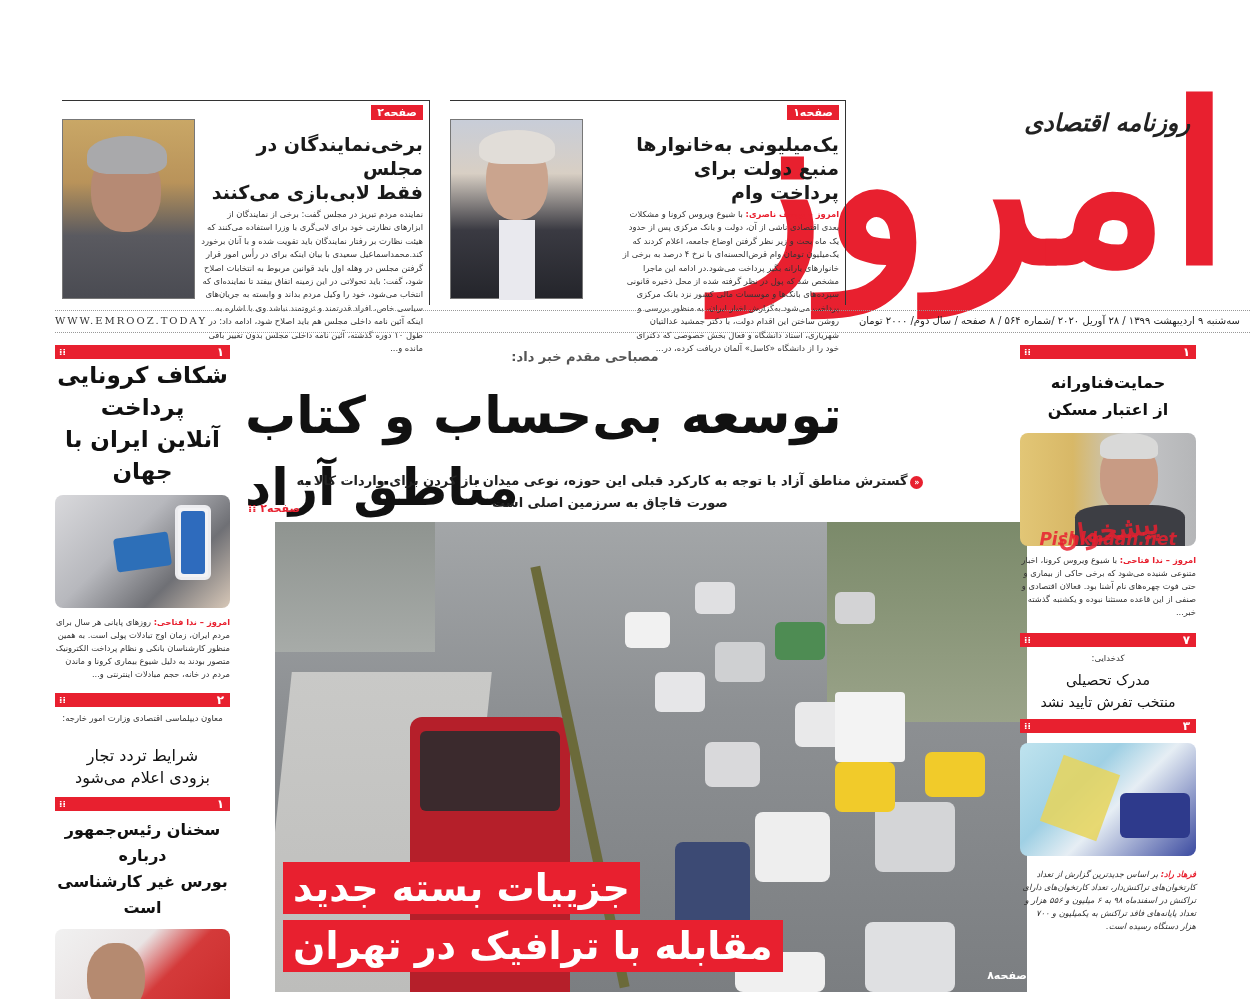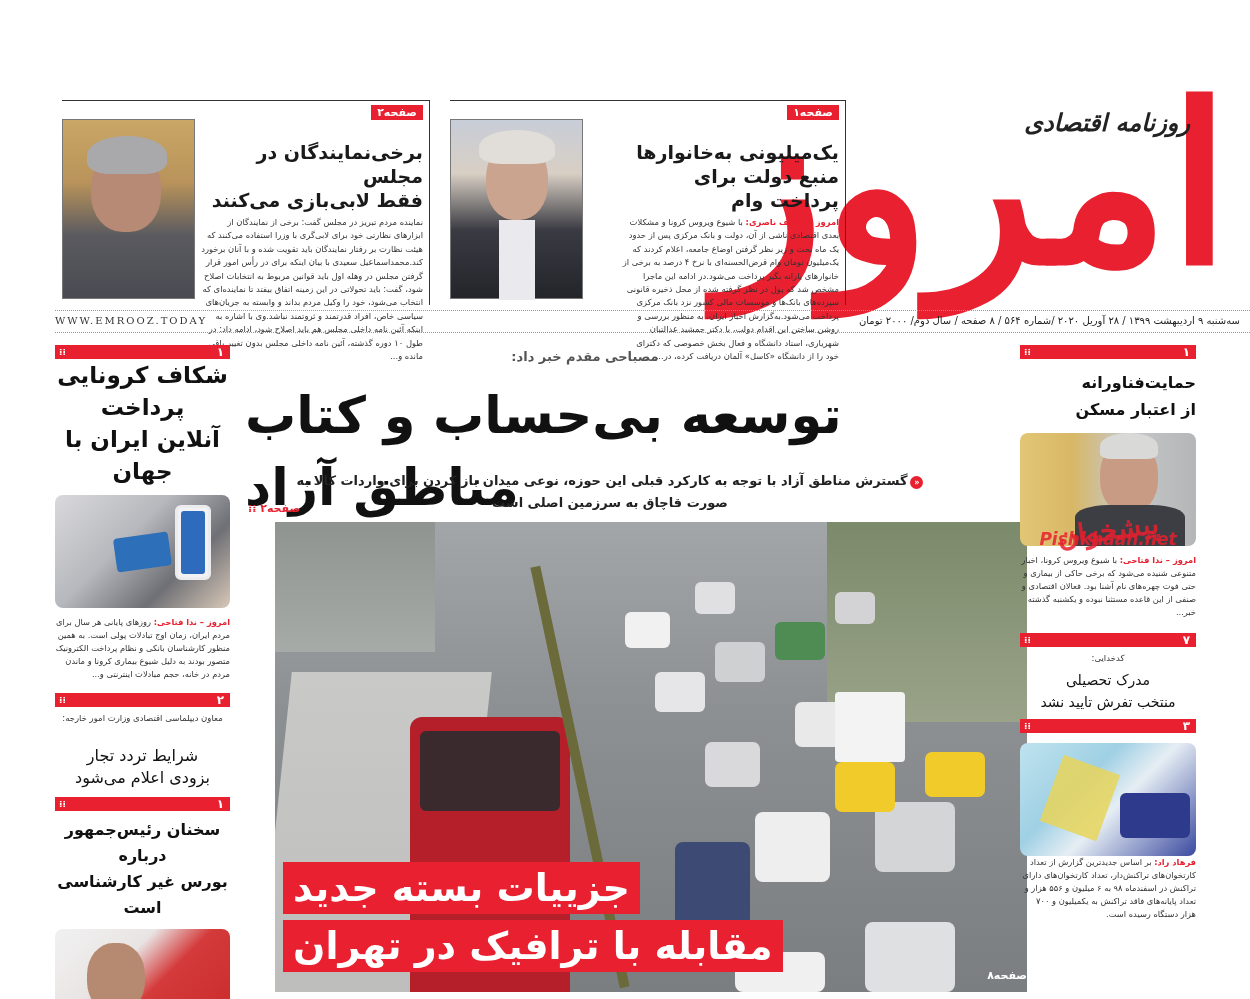--- a/index.html
+++ b/index.html
@@ -9,21 +9,21 @@
 
   
   .logo { left: 840px; top: 70px; width: 390px; height: 245px; color: #e8202f; font-family: "DejaVu Serif", serif; font-weight: bold; font-size: 220px; line-height: 230px; text-align: right; letter-spacing: -8px; }
   .logo-sub { right: 60px; top: 108px; font-family: "DejaVu Serif", serif; font-style: italic; font-size: 24px; font-weight: bold; color: #222; }
 
   
   .teaser { top: 100px; height: 205px; border-top: 1.5px solid #333; border-right: 1.5px solid #333; }
   .teaser-photo { position: absolute; left: 0; top: 18px; width: 133px; height: 180px; border: 1px solid #777; }
   .teaser-text { position: absolute; right: 6px; top: 0; text-align: right; }
   .page-tag { display: inline-block; background: #e8202f; color: #fff; font-size: 11px; font-weight: bold; padding: 1px 6px; margin-top: -8px; }
-  .teaser-title { font-size: 19px; font-weight: bold; line-height: 24px; margin-top: 20px; }
+  .teaser-title { font-size: 19px; font-weight: bold; line-height: 24px; margin-top: 12px; }
   .teaser-body { font-size: 8.4px; line-height: 13.4px; color: #333; margin-top: 4px; }
   .byline { color: #e8202f; font-weight: bold; }
 
   
   .datebar { left: 55px; top: 310px; width: 1195px; height: 23px; border-top: 1px dotted #999; border-bottom: 1px dotted #999; }
   .website { position: absolute; left: 0; top: 4px; font-family: "DejaVu Serif", serif; font-size: 10px; letter-spacing: 2px; color: #333; direction: ltr; }
   .dateline { position: absolute; right: 10px; top: 4px; font-size: 10px; color: #222; }
 
   
   .secbar { height: 14px; background: #e8202f; color: #fff; font-size: 12px; font-weight: bold; line-height: 14px; padding-right: 6px; }
@@ -181,21 +181,21 @@
   <div class="overlay-red" style="left:8px; top:398px;">مقابله با ترافیک در تهران</div>
   <div class="photo-page">صفحه۸</div>
 </div>
 
 <div class="abs" style="left:1020px; top:345px; width:176px; height:654px;">
 
   <div class="secbar" style="position:relative;">
     <span>۱</span>
     <span class="dots">⁞⁞</span>
   </div>
-  <div class="side-title" style="font-size:16px; line-height:27px; margin-top:10px;text-align:right;">
+  <div class="side-title" style="font-size:16px; line-height:27px; margin-top:10px;">
     <div>حمایت‌فناورانه</div>
     <div>از اعتبار مسکن</div>
   </div>
   <div class="photo" style="position:relative; margin-top:10px; height:113px; background: linear-gradient(90deg,#e2c676 0%, #d8b867 30%, #c6c7c9 60%, #b5b6b8 100%);">
     <div style="position:absolute; left:80px; top:8px; width:58px; height:72px; border-radius:45%; background:#c89b84;"></div>
     <div style="position:absolute; left:80px; top:0; width:58px; height:26px; border-radius:50% 50% 20% 20%; background:#d9d9d8;"></div>
     <div style="position:absolute; left:55px; top:72px; width:110px; height:41px; border-radius:30% 30% 0 0; background:#3d3e44;"></div>
   </div>
   <div class="side-body" style="margin-top:8px; position:relative;">
     <span class="byline">امروز – ندا فتاحی:</span>
@@ -217,17 +217,17 @@
   </div>
 
   <div class="secbar" style="position:relative; margin-top:6px;">
     <span>۳</span>
     <span class="dots">⁞⁞</span>
   </div>
   <div class="photo" style="position:relative; margin-top:10px; height:113px; background: linear-gradient(135deg,#bfe3ee 0%, #9fd0e4 35%, #e6eef4 55%, #3b4aa0 100%);">
     <div style="position:absolute; left:30px; top:20px; width:60px; height:70px; background:#e8d55a; transform:rotate(20deg); opacity:0.85;"></div>
     <div style="position:absolute; left:100px; top:50px; width:70px; height:45px; background:#2e3a8c; border-radius:6px;"></div>
   </div>
-  <div class="side-body" style="margin-top:0;">
+  <div class="side-body" style="margin-top:12px;font-style:italic;">
     <span class="byline">فرهاد راد:</span>
     <span>بر اساس جدیدترین گزارش از تعداد کارتخوان‌های تراکنش‌دار، تعداد کارتخوان‌های دارای تراکنش در اسفندماه ۹۸ به ۶ میلیون و ۵۵۶ هزار و تعداد پایانه‌های فاقد تراکنش به یکمیلیون و ۷۰۰ هزار دستگاه رسیده است.</span>
   </div>
 </div>
 
 </body></html>

